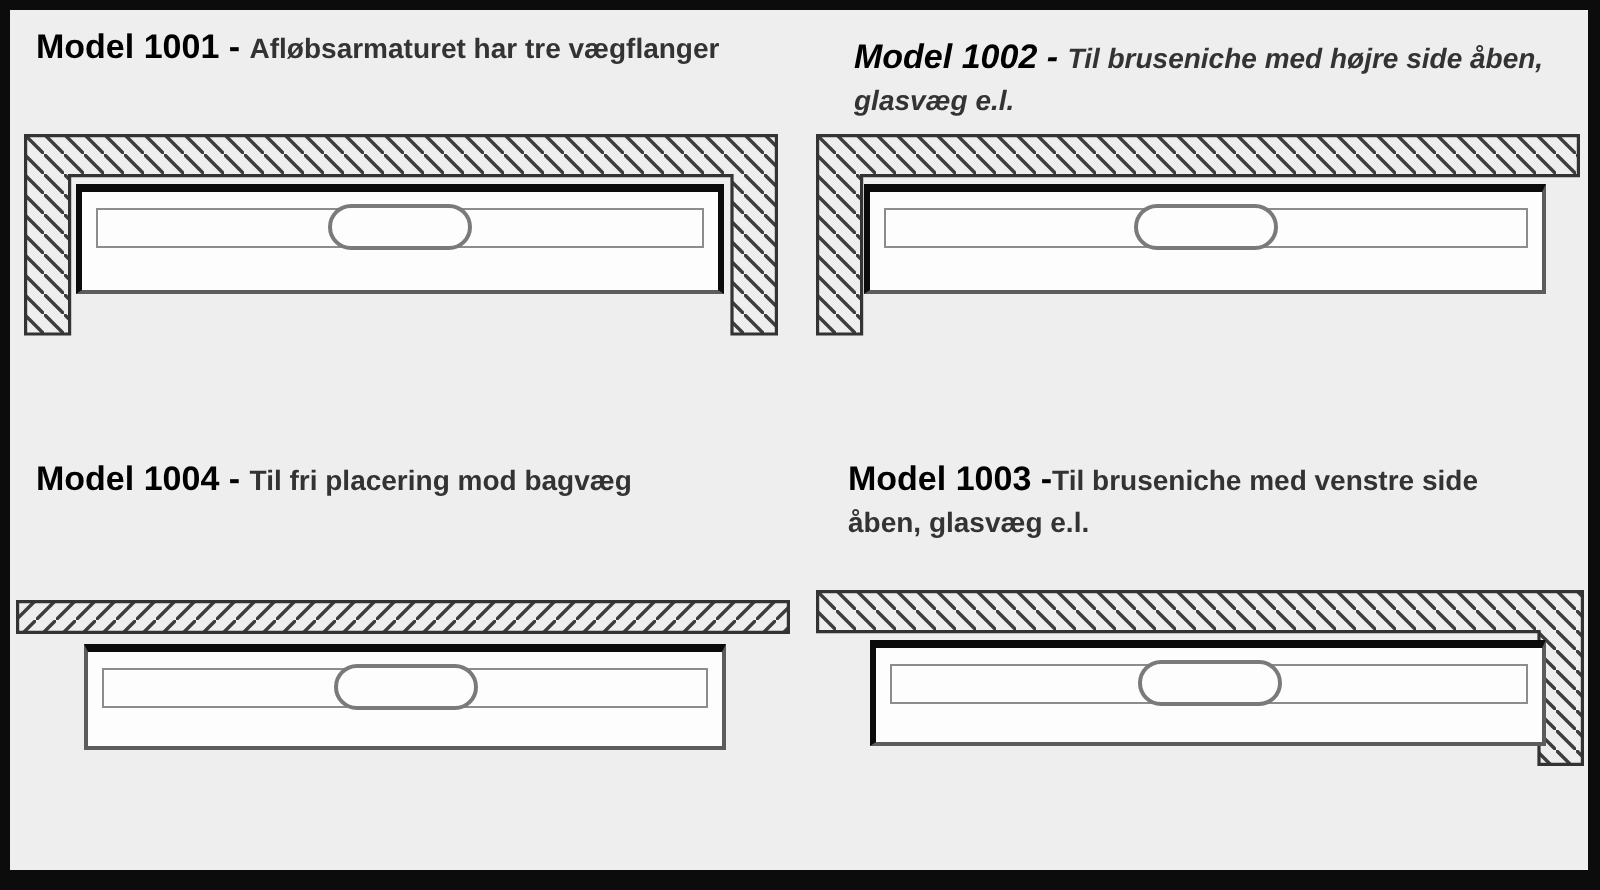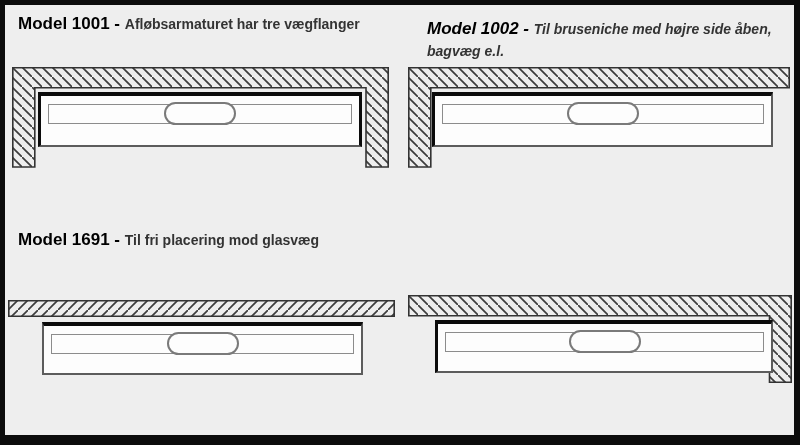--- a/index.html
+++ b/index.html
@@ -47,48 +47,49 @@
         <path d="M-2,-2 L12,12" stroke="#3d3d3d" stroke-width="1.7"></path>
       </pattern>
     </defs>
     <path d="M0.8,0.8 H376.2 V100 H354 V20.8 H22.8 V100 H0.8 Z" fill="url(#hb1)" stroke="#333333" stroke-width="1.6"></path>
   </svg>
   <div class="unit u1">
     <div class="channel"></div>
     <div class="grate"></div>
   </div>
 
-  <p class="caption cap2"><span class="mname">Model 1002 - </span><span class="mdesc">Til bruseniche med højre side åben,</span><br><span class="mdesc">bagvæg e.l.</span></p>
+  <p class="caption cap2"><span class="mname">Model 1002 - </span><span class="mdesc">Til bruseniche med højre side åben,</span><br><span class="mdesc">glasvæg e.l.</span></p>
   <svg class="walls w2" width="382" height="101" viewBox="0 0 382 101">
     <defs>
       <pattern id="hb2" width="10" height="10" patternUnits="userSpaceOnUse">
         <path d="M-2,-2 L12,12" stroke="#3d3d3d" stroke-width="1.7"></path>
       </pattern>
     </defs>
     <path d="M0.8,0.8 H381.2 V20.8 H22.8 V100 H0.8 Z" fill="url(#hb2)" stroke="#333333" stroke-width="1.6"></path>
   </svg>
   <div class="unit u2">
     <div class="channel"></div>
     <div class="grate"></div>
   </div>
 
-  <p class="caption cap4"><span class="mname">Model 1691 - </span><span class="mdesc">Til fri placering mod glasvæg</span><br></p>
+  <p class="caption cap4"><span class="mname">Model 1004 - </span><span class="mdesc">Til fri placering mod bagvæg</span><br></p>
   <svg class="walls w4" width="387" height="17" viewBox="0 0 387 17">
     <defs>
       <pattern id="hf4" width="10" height="10" patternUnits="userSpaceOnUse">
         <path d="M-2,12 L12,-2" stroke="#3d3d3d" stroke-width="1.7"></path>
       </pattern>
     </defs>
     <path d="M0.8,0.8 H386.2 V16.2 H0.8 Z" fill="url(#hf4)" stroke="#333333" stroke-width="1.6"></path>
   </svg>
   <div class="unit u4">
     <div class="channel"></div>
     <div class="grate"></div>
   </div>
 
+  <p class="caption cap3"><span class="mname">Model 1003 -</span><span class="mdesc">Til bruseniche med venstre side</span><br><span class="mdesc">åben, glasvæg e.l.</span></p>
   <svg class="walls w3" width="384" height="88" viewBox="0 0 384 88">
     <defs>
       <pattern id="hb3" width="10" height="10" patternUnits="userSpaceOnUse">
         <path d="M-2,-2 L12,12" stroke="#3d3d3d" stroke-width="1.7"></path>
       </pattern>
     </defs>
     <path d="M0.8,0.8 H383.2 V87.2 H361.5 V20.8 H0.8 Z" fill="url(#hb3)" stroke="#333333" stroke-width="1.6"></path>
   </svg>
   <div class="unit u3">
     <div class="channel"></div>

